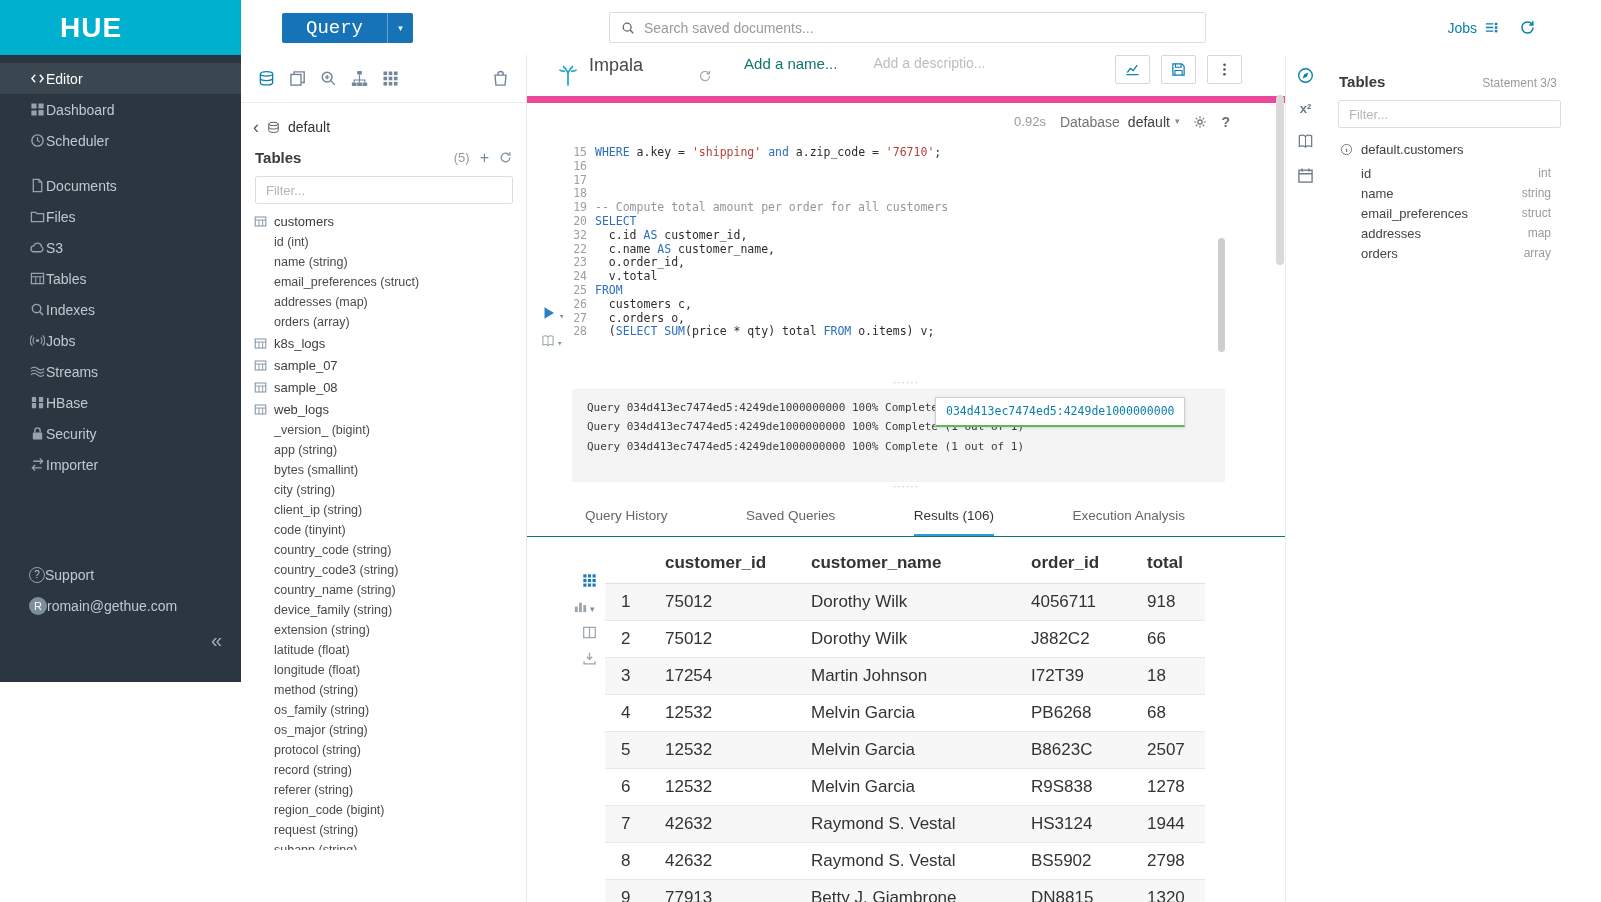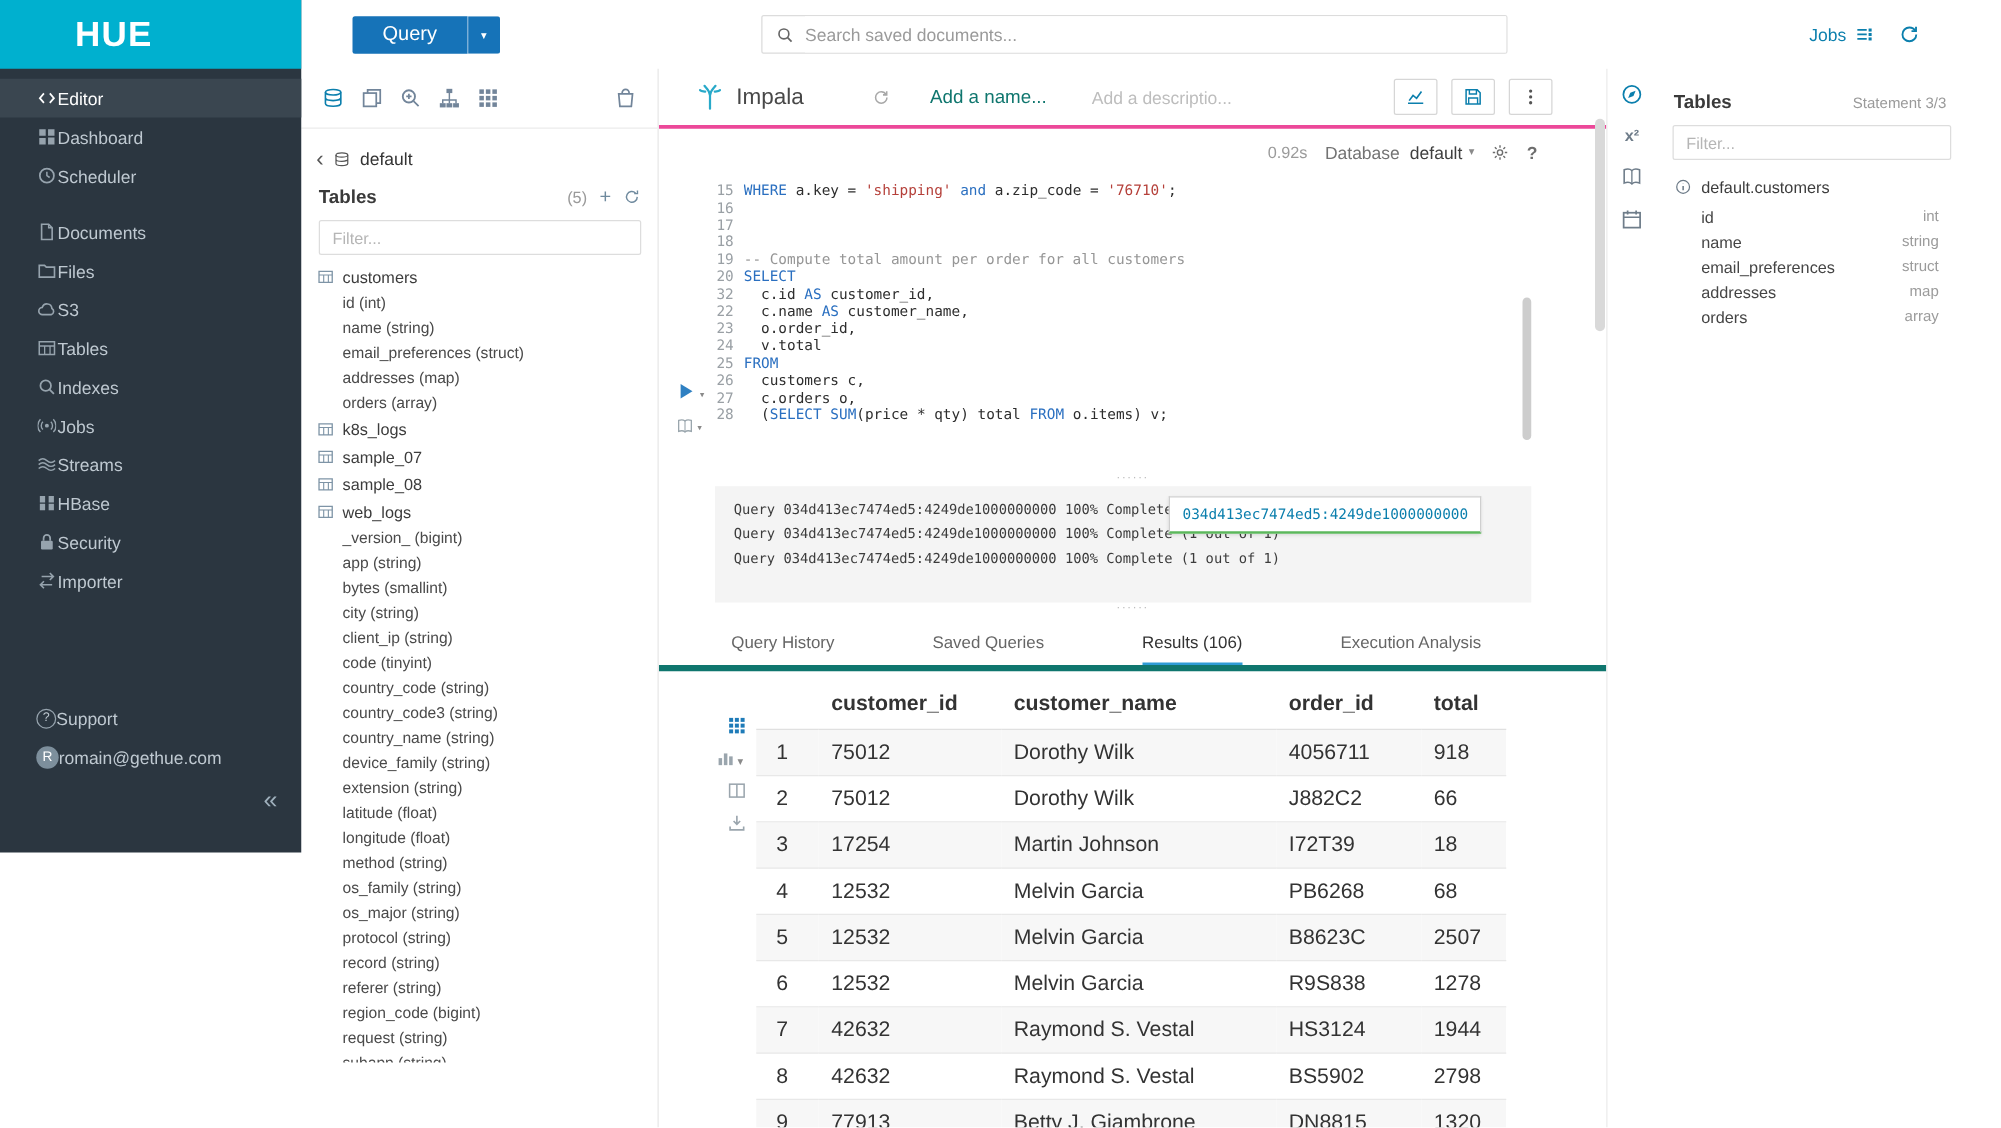--- a/index.html
+++ b/index.html
@@ -18,21 +18,21 @@
   .nav-item.active{background:#3a4650;color:#fff}
   .nav-item.active .ic{color:#fff}
   .nav-footer{position:absolute;left:0;right:0;bottom:30px}
   .avatar{width:18px;height:18px;border-radius:50%;background:#7d8f9c;color:#fff;font-size:11px;display:inline-flex;align-items:center;justify-content:center;flex-shrink:0}
   .circ{width:16px;height:16px;border:1px solid #96a3ad;border-radius:50%;font-size:10px;display:inline-flex;align-items:center;justify-content:center}
   .collapse-row{display:flex;justify-content:flex-end;padding:8px 19px 0 0;font-size:20px;color:#9fb0bc;cursor:pointer}
 
   
   .topbar{position:absolute;left:241px;top:0;right:0;height:55px;background:#fff;display:flex;align-items:center}
   .query-btn-group{display:flex;margin-left:41px}
-  .query-btn{background:#1673b8;color:#fff;border:none;height:30px;padding:0 24px;font-size:16px;border-radius:2px 0 0 2px;cursor:pointer;font-family:Liberation Sans, sans-serif}
+  .query-btn{background:#1673b8;color:#fff;border:none;height:30px;padding:0 24px;font-size:19px;border-radius:2px 0 0 2px;cursor:pointer;font-family:Liberation Mono, monospace}
   .query-caret{background:#1673b8;color:#fff;border:none;border-left:1px solid rgba(255,255,255,.35);width:26px;height:30px;border-radius:0 2px 2px 0;cursor:pointer;font-size:9px}
   .search-wrap{position:absolute;left:368px;top:12px;width:597px;height:31px;border:1px solid #dcdcdc;border-radius:2px;display:flex;align-items:center}
   .search-ic{font-size:14px;color:#666;margin:0 9px 0 11px}
   .search-input{border:none;outline:none;flex:1;height:100%;font-size:14px;font-family:inherit;color:#333}
   .search-input::placeholder{color:#9a9a9a}
   .topbar-right{margin-left:auto;display:flex;align-items:center;gap:20px;padding-right:65px}
   .jobs-link{display:flex;align-items:center;gap:7px;color:#0b7fad;font-size:14px;text-decoration:none;cursor:pointer}
   .jobs-link .ic{font-size:15px}
   .top-hist{font-size:17px;color:#0b7fad;cursor:pointer}
 
@@ -54,21 +54,21 @@
   .assist-filter{margin:2px 14px 6px;width:258px;height:28px;border:1px solid #ddd;border-radius:2px;padding:0 10px;font-size:13px;font-family:inherit;color:#333;outline:none}
   .assist-filter::placeholder{color:#b5b5b5}
   .tree{overflow:hidden;height:640px}
   .tree-item{display:flex;align-items:center;cursor:pointer}
   .tree-item.table{height:22px;padding-left:13px;gap:7px;font-size:13px;color:#3c3c3c}
   .tree-item.table .ic{font-size:13px;color:#7e94a6}
   .tree-item.column{height:20px;padding-left:33px;font-size:12.5px;color:#4a4a4a}
 
   
   .main{position:absolute;left:527px;top:55px;width:758px;bottom:0;display:flex;flex-direction:column;background:#fff}
-  .editor-header{height:48px;border-bottom:3px solid #ec4899;display:flex;align-items:center;padding:0 43px 0 30px;flex-shrink:0}
+  .editor-header{height:48px;border-bottom:7px solid #ec4899;display:flex;padding:0 43px 0 30px;flex-shrink:0}
   .impala-ic{font-size:22px;color:#28a9c9;margin-right:10px}
   .engine-name{font-size:18px;color:#484848;margin-right:55px}
   .hdr-hist{font-size:14px;color:#a8a8a8;margin-right:32px;cursor:pointer}
   .name-ph{font-size:15px;color:#0f766e;margin-right:36px;cursor:text}
   .desc-ph{font-size:14px;color:#bdbdbd;cursor:text}
   .header-actions{margin-left:auto;display:flex;gap:11px}
   .hbtn{width:35px;height:29px;border:1px solid #d6d6d6;border-radius:2px;background:#fff;display:flex;align-items:center;justify-content:center;color:#0b7fad;font-size:15px;cursor:pointer}
   .hbtn.kebab{color:#555}
   .editor-toolbar{height:37px;display:flex;align-items:center;justify-content:flex-end;gap:14px;padding-right:55px;flex-shrink:0}
   .dur{color:#9b9b9b;font-size:13px}
@@ -85,21 +85,21 @@
   .gutter{position:absolute;left:30px;top:6px;width:30px;text-align:right;font-size:11.5px;line-height:13.8px;color:#9aa0a5}
   .code-lines{position:absolute;left:68px;top:6px;right:72px;font-size:11.5px;line-height:13.8px;color:#2d2d2d;white-space:pre;overflow:hidden}
   .tok-k{color:#2a6fc0}
   .tok-s{color:#b5403a}
   .tok-c{color:#969696}
   .tok-d{color:#2d2d2d}
   .editor-sb{position:absolute;right:60px;top:98px;width:7px;height:114px;background:#cdcdcd;border-radius:4px}
   .rsz{height:9px;display:flex;align-items:center;justify-content:center;color:#bdbdbd;font-size:10px;letter-spacing:1px;flex-shrink:0;cursor:row-resize;line-height:4px}
   .log-box{position:relative;margin:2px 60px 0 45px;background:#f4f4f4;height:93px;padding:9px 15px;font-family:"DejaVu Sans Mono",monospace;font-size:11px;line-height:19.4px;color:#3c3c3c;flex-shrink:0;overflow:hidden}
   .log-tooltip{position:absolute;left:363px;top:8px;background:#fff;border:1px solid #cfcfcf;border-bottom:2px solid #5cb85c;color:#0b7fad;font-size:11.5px;padding:4px 10px;white-space:nowrap;box-shadow:0 1px 3px rgba(0,0,0,.12);cursor:pointer}
-  .tabs{height:40px;display:flex;align-items:stretch;justify-content:space-between;border-bottom:5px solid #0f766e;padding:0 100px 0 58px;margin-top:6px;flex-shrink:0}
+  .tabs{height:40px;display:flex;align-items:stretch;justify-content:space-between;border-bottom:1px solid #0f766e;padding:0 100px 0 58px;margin-top:6px;flex-shrink:0}
   .tab{display:flex;align-items:center;font-size:13.5px;color:#666;cursor:pointer;border-bottom:2px solid transparent}
   .tab.active{color:#333;border-bottom-color:#2e9bd6}
 
   .results{flex:1;display:flex;padding-top:8px;overflow:hidden}
   .results-strip{width:78px;padding:28px 0 0 46px;display:flex;flex-direction:column;gap:11px;color:#9aa5ad;font-size:15px;flex-shrink:0}
   .results-strip .ic{cursor:pointer}
   .results-strip .active{color:#1e7bb8}
   .strip-row{display:flex;align-items:flex-end;gap:2px}
   .results-table{border-collapse:collapse;font-size:17px;color:#333;align-self:flex-start;width:600px;table-layout:fixed}
   .results-table th{text-align:left;font-weight:bold;padding:8px 10px 10px;border-bottom:1px solid #e0e0e0;cursor:pointer}

